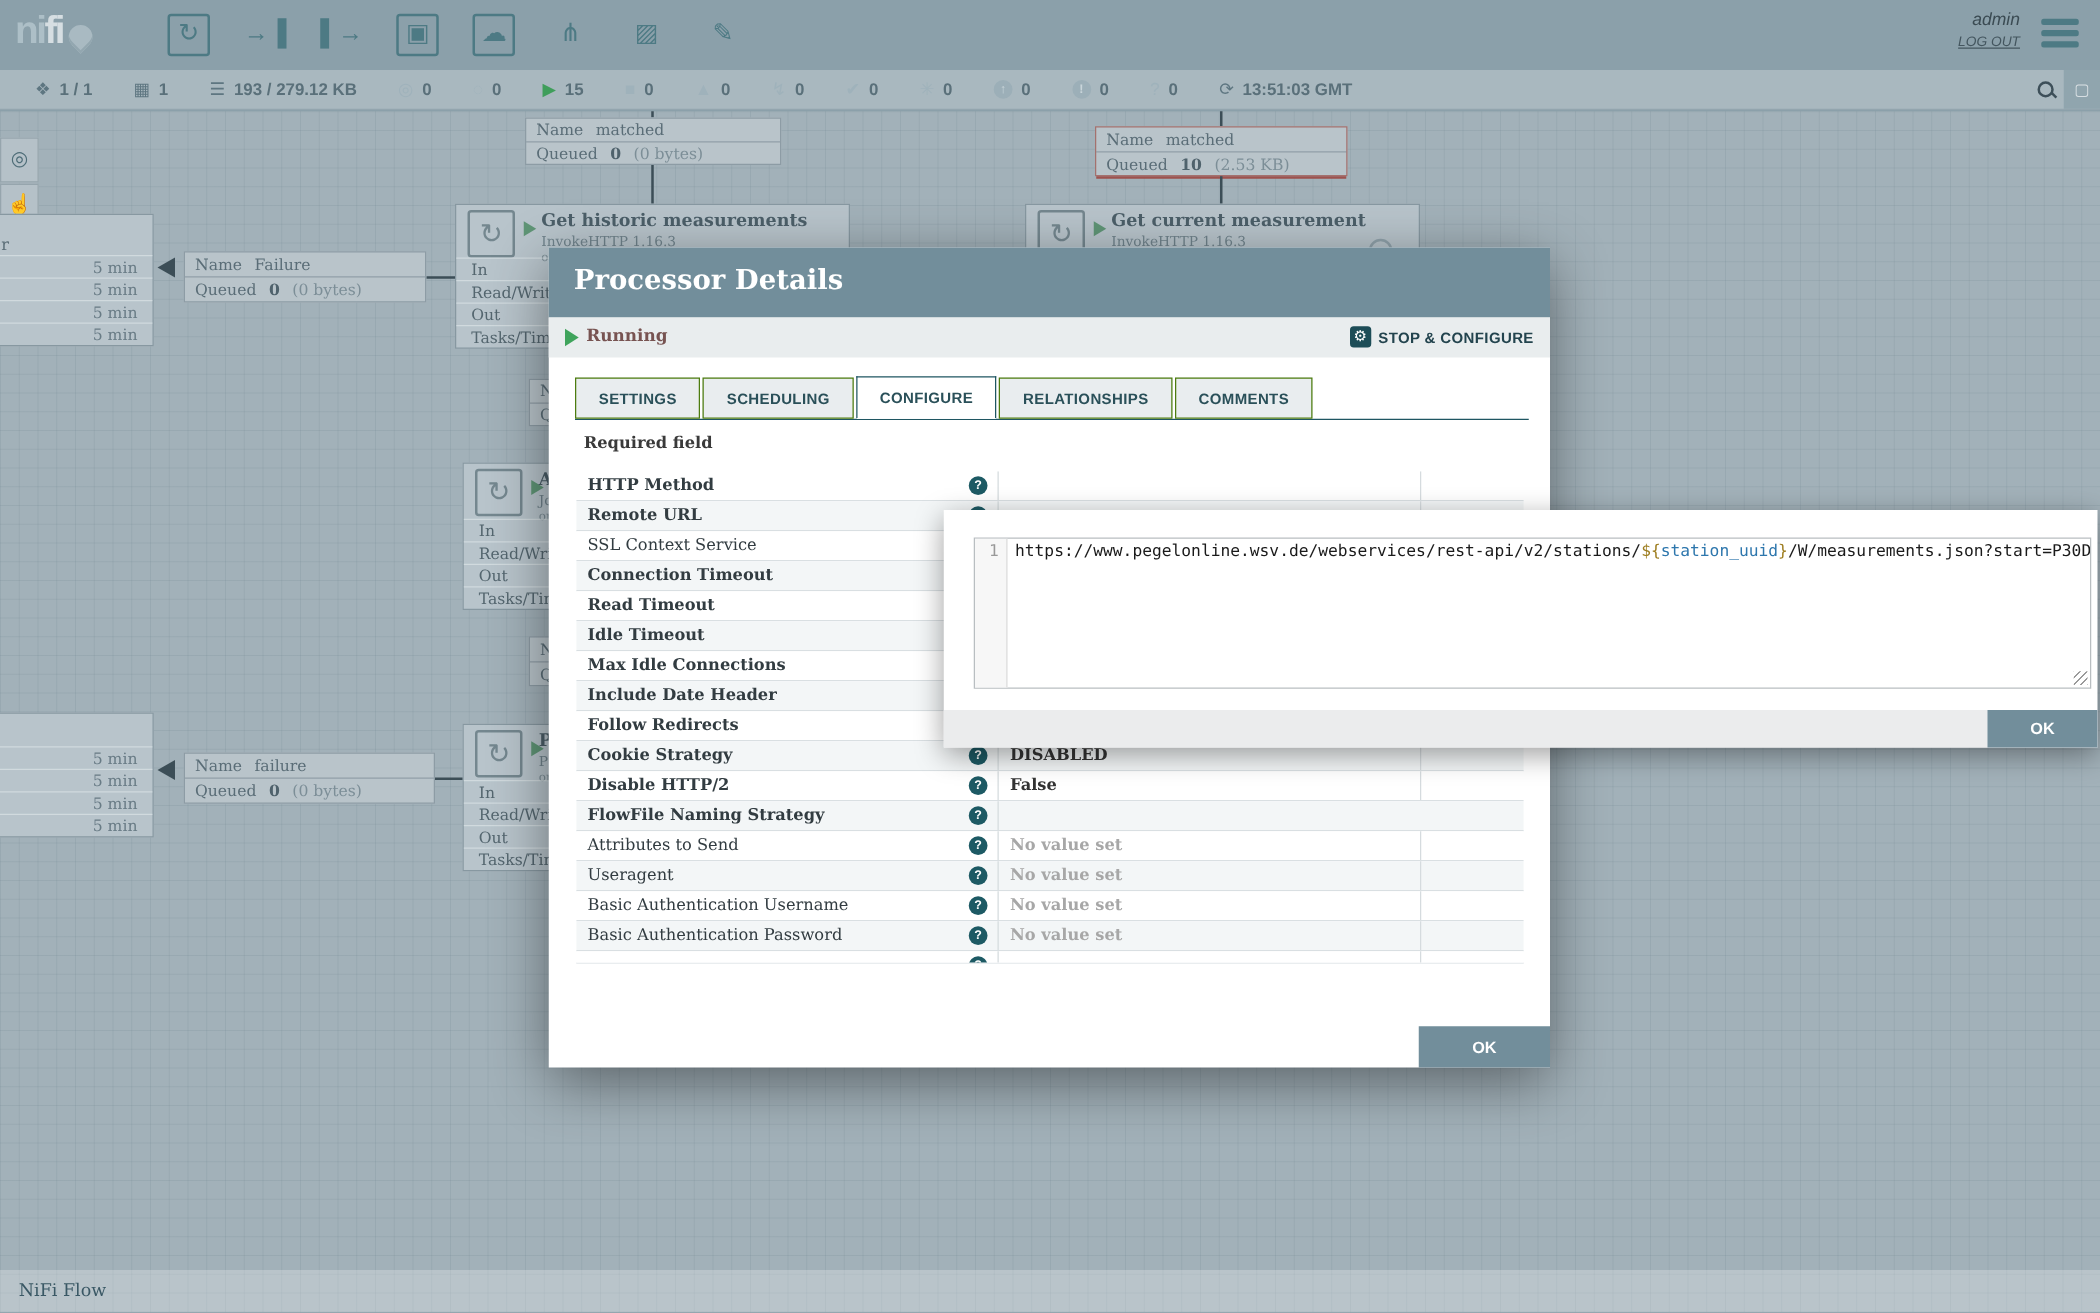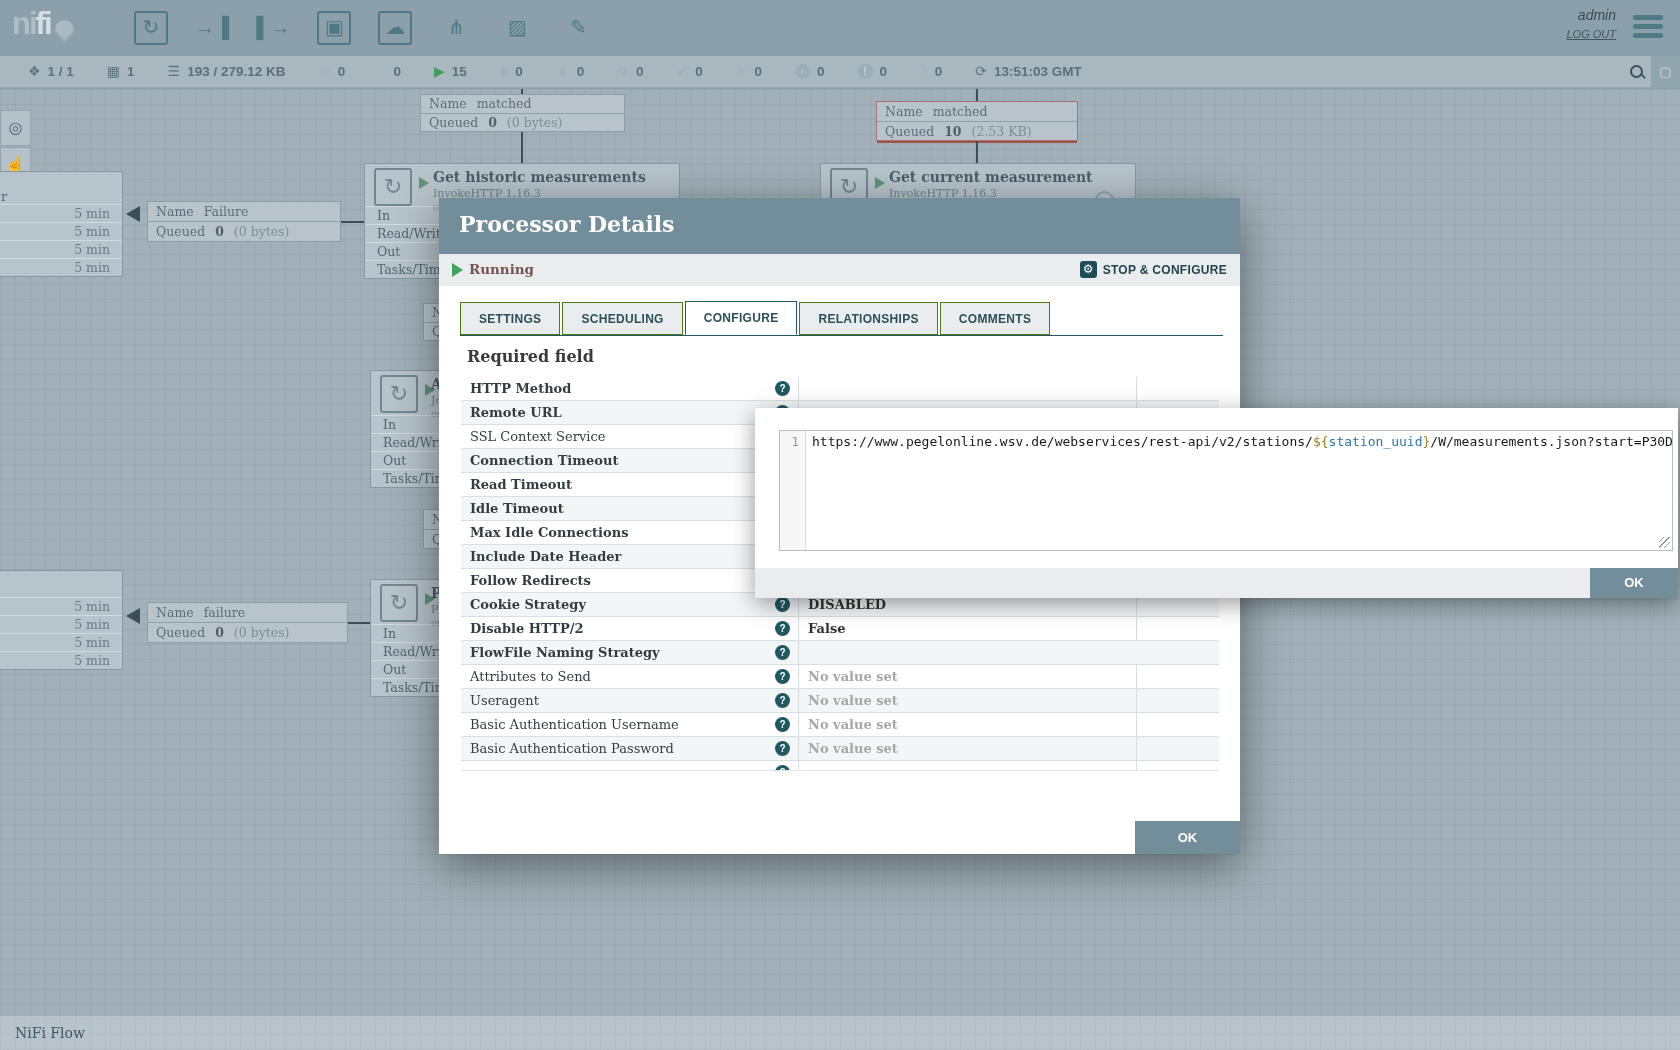--- a/index.html
+++ b/index.html
@@ -68,21 +68,21 @@
   #dlg-title{position:absolute;left:20px;top:13px;font-family:"DejaVu Serif",serif;font-weight:bold;font-size:22px;color:#fff;}
   #dlg-status{position:absolute;left:0;top:56px;right:0;height:32px;background:#e9edee;}
   #dlg-run-icon{position:absolute;left:13px;top:9px;width:0;height:0;border-left:11px solid #3fa45c;border-top:7px solid transparent;border-bottom:7px solid transparent;}
   #dlg-run-label{position:absolute;left:30px;top:7px;font-family:"DejaVu Serif",serif;font-weight:bold;font-size:13.5px;color:#775351;}
   #dlg-action{position:absolute;right:13px;top:7px;display:flex;align-items:center;gap:6px;cursor:pointer;}
   #dlg-gear{width:17px;height:17px;background:#1d4d57;border-radius:3px;color:#fff;font-size:12px;line-height:17px;text-align:center;}
   #dlg-action-label{font-size:12px;font-weight:bold;color:#23444e;letter-spacing:.3px;}
   #tabs{position:absolute;left:21px;top:103px;width:763px;height:34px;border-bottom:1px solid #1f5662;box-sizing:content-box;}
   .tab{display:inline-block;height:33px;line-height:33px;padding:0 18px;margin-right:2px;background:#e9edef;border:1px solid #4d7c0f;box-sizing:border-box;font-size:12px;font-weight:bold;color:#2a5059;letter-spacing:.3px;cursor:pointer;vertical-align:bottom;}
   .tab.sel{background:#fff;border-color:#1f5662;border-bottom-color:#fff;height:34px;position:relative;z-index:2;}
-  #required-note{position:absolute;left:28px;top:149px;font-family:"DejaVu Serif",serif;font-weight:bold;font-size:16px;color:#3a3a3a;}
+  #required-note{position:absolute;left:28px;top:149px;font-family:"DejaVu Serif",serif;font-weight:bold;font-size:13px;color:#3a3a3a;}
   #ptable{position:absolute;left:22px;top:179px;width:758px;}
   #thead{height:31px;background:#728e9b;display:flex;font-family:"DejaVu Serif",serif;font-weight:bold;font-size:13.5px;color:#fff;line-height:31px;}
   #thead .h1{width:337px;padding-left:9px;box-sizing:border-box;}
   #thead .h2{width:338px;padding-left:9px;box-sizing:border-box;}
   #tbody{height:393px;overflow:hidden;border-bottom:1px solid #e2e7ea;}
   .trow{display:flex;height:24px;border-bottom:1px solid #d9dfe2;box-sizing:border-box;background:#fff;}
   .trow.shade{background:#f3f6f7;}
   .tc1{width:337px;display:flex;align-items:center;padding-left:9px;box-sizing:border-box;font-family:"DejaVu Serif",serif;font-size:13px;color:#323c41;}
   .tc1.req{font-weight:bold;}
   .help{margin-left:auto;margin-right:8px;width:15px;height:15px;border-radius:50%;background:#1d5a64;color:#fff;font-family:"Liberation Sans",sans-serif;font-size:10px;font-weight:bold;text-align:center;line-height:15px;flex:none;}

